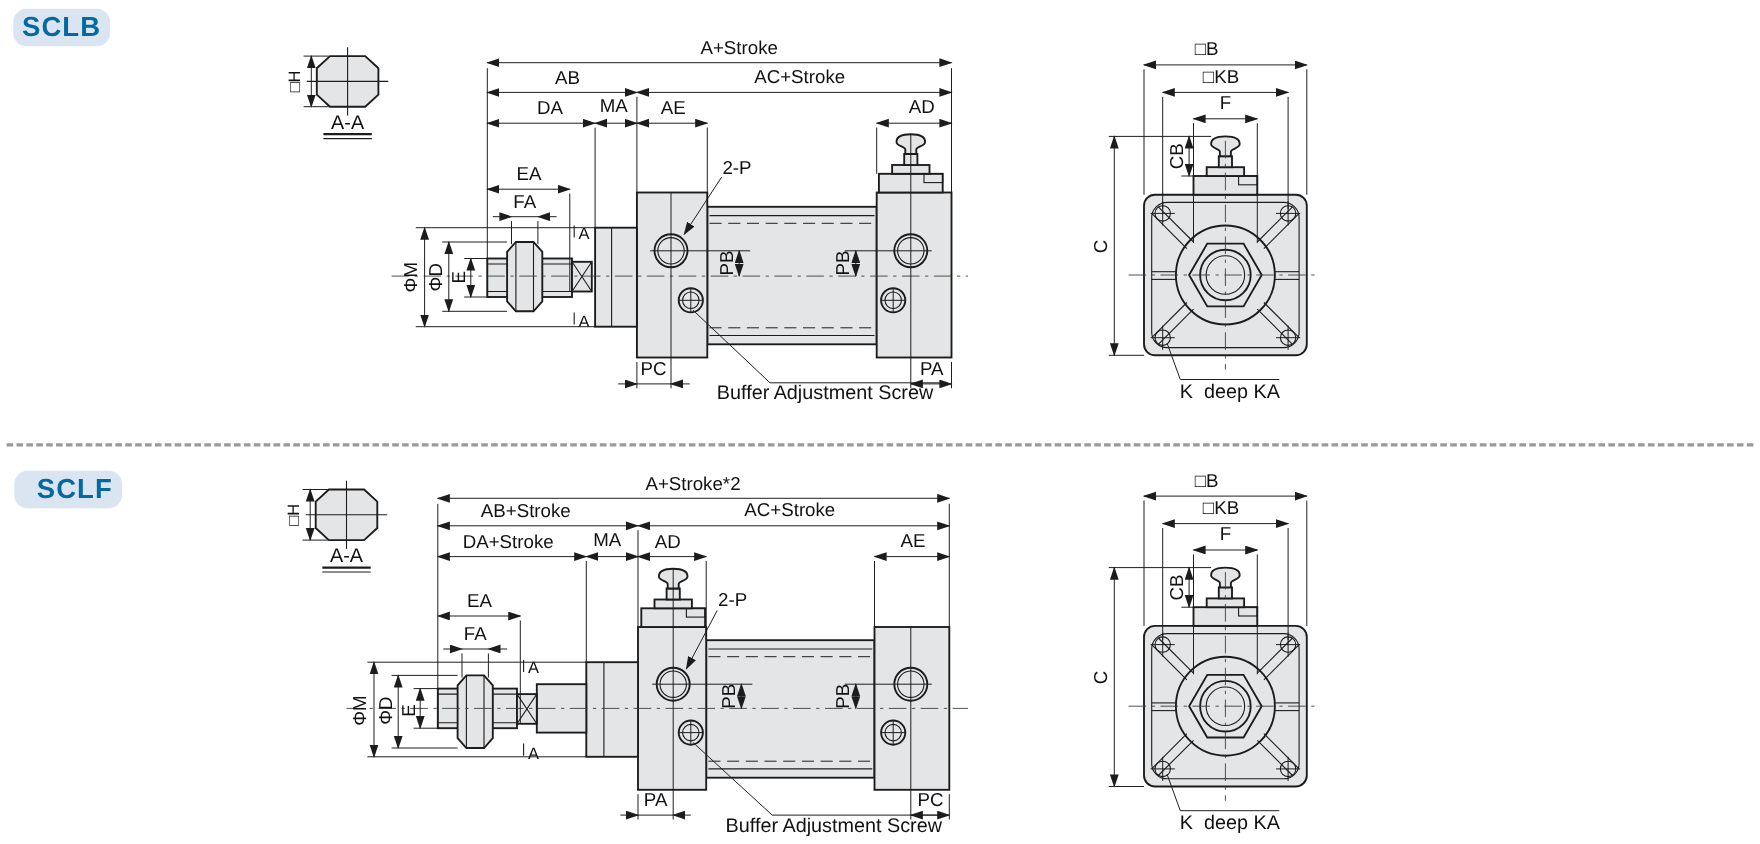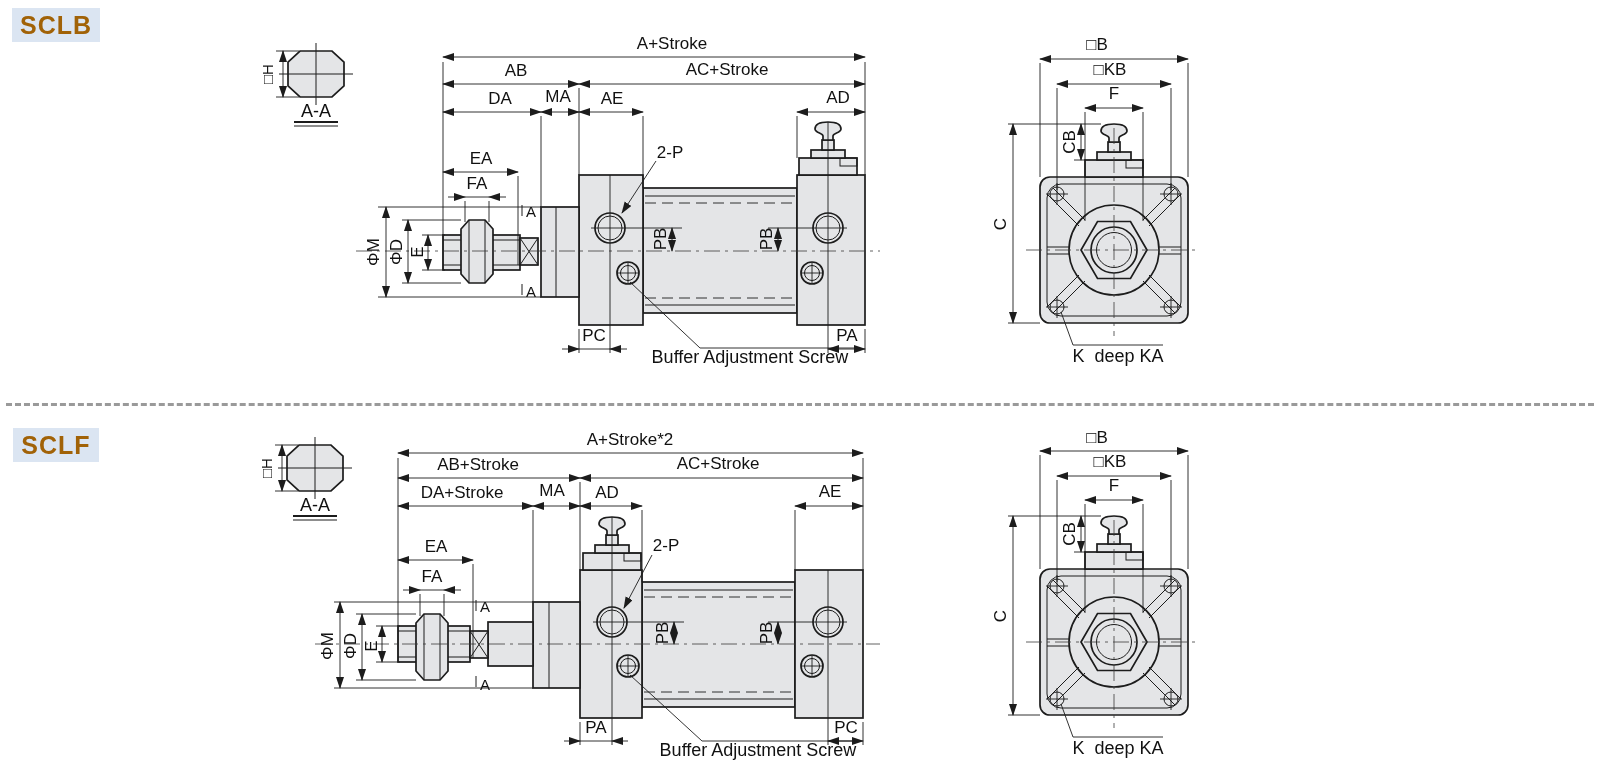--- a/index.html
+++ b/index.html
@@ -1,21 +1,21 @@
 <!DOCTYPE html>
 <html><head>
 <meta charset="utf-8">
 <style>
   html,body{margin:0;padding:0;background:#fff;}
   #stage{position:relative;width:1600px;height:767px;background:#fff;overflow:hidden;
          font-family:"Liberation Sans",sans-serif;}
-  .badge{position:absolute;background:#dbe5f2;color:#a16207;font-weight:bold;
-         font-size:25px;letter-spacing:1px;display:flex;align-items:center;justify-content:center;}
+  .badge{position:absolute;background:#dbe5f2;color:#0369a1;font-weight:bold;
+         font-size:25px;letter-spacing:1px;display:flex;align-items:center;justify-content:center;border-radius:12px;}
   #badge-sclb{left:12px;top:8px;width:88px;height:34px;}
-  #badge-sclf{left:13px;top:428px;width:86px;height:34px;}
+  #badge-sclf{left:13px;top:428px;width:86px;height:34px;padding-left:12px;}
   #divider{position:absolute;left:6px;top:403px;width:1588px;height:0;
            border-top:3px dashed #9a9a9a;}
   svg{position:absolute;left:0;top:0;}
   .fl{fill:#e4e5e7;stroke:#1c1c1c;stroke-width:1.7;stroke-linejoin:miter;}
   .ln{fill:none;stroke:#1c1c1c;stroke-width:1.7;}
   .tn{fill:none;stroke:#1c1c1c;stroke-width:1;}
   .dm{fill:none;stroke:#1c1c1c;stroke-width:0.9;}
   .dsh{fill:none;stroke:#1c1c1c;stroke-width:0.9;stroke-dasharray:11 6;}
   .cl{fill:none;stroke:#3a3a3a;stroke-width:0.8;stroke-dasharray:16 5 3 5;}
   text{fill:#111;font-family:"Liberation Sans",sans-serif;font-size:17px;text-anchor:middle;}

